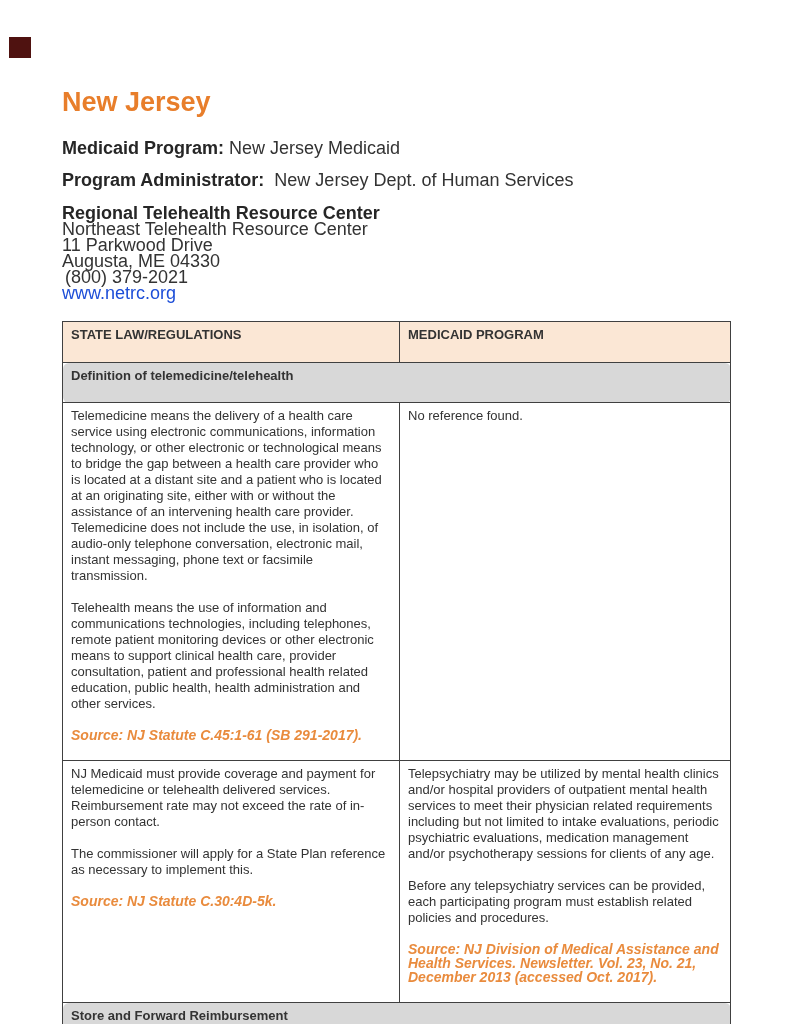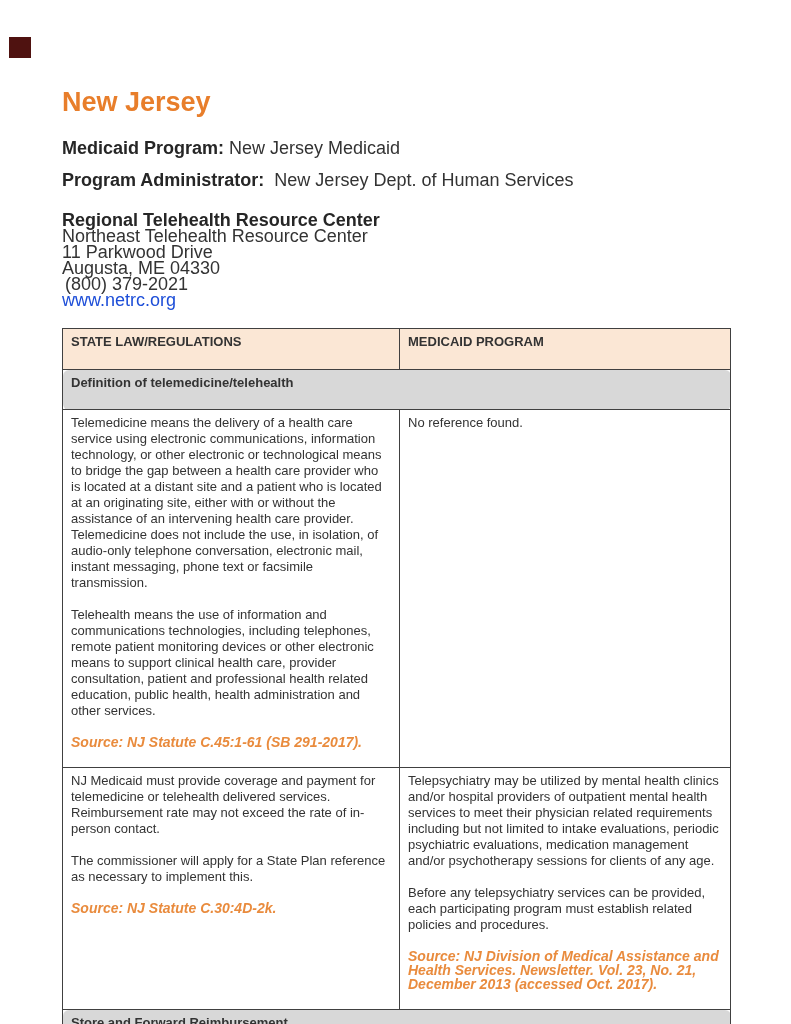--- a/index.html
+++ b/index.html
@@ -17,21 +17,21 @@
   }
   .content{position:absolute;left:62px;top:0;width:668px;}
   .doc-title{
     margin:86px 0 0 0;
     font-size:27px;line-height:32px;font-weight:bold;color:#e87e2b;
   }
   .info-block{font-size:18px;line-height:16px;}
   .info-line{white-space:pre-wrap;}
   .mp-line{margin-top:22px;}
   .pa-line{margin-top:16px;}
-  .rtrc-block{margin-top:24px;}
+  .rtrc-block{margin-top:17px;}
   b.lbl{font-weight:bold;color:#262626;}
   .phone-line{padding-left:3px;}
   .site-link{color:#1d4ed8;cursor:pointer;}
   table.policy{
     margin-top:20px;
     border-collapse:collapse;
     width:668px;
     table-layout:fixed;
     border:1.5px solid #404040;
   }
@@ -114,21 +114,21 @@
         </td>
         <td class="body-cell">
           <p>No reference found.</p>
         </td>
       </tr>
 
       <tr class="row-lv">
         <td class="body-cell">
           <p>NJ Medicaid must provide coverage and payment for telemedicine or telehealth delivered services. Reimbursement rate may not exceed the rate of in-person contact.</p>
           <p>The commissioner will apply for a State Plan reference as necessary to implement this.</p>
-          <div class="src">Source: NJ Statute C.30:4D-2k.</div>
+          <div class="src">Source: NJ Statute C.30:4D-5k.</div>
         </td>
         <td class="body-cell">
           <p>Telepsychiatry may be utilized by mental health clinics and/or hospital providers of outpatient mental health services to meet their physician related requirements including but not limited to intake evaluations, periodic psychiatric evaluations, medication management and/or psychotherapy sessions for clients of any age.</p>
           <p>Before any telepsychiatry services can be provided, each participating program must establish related policies and procedures.</p>
           <div class="src">Source:  NJ Division of Medical Assistance and Health Services. Newsletter. Vol. 23, No. 21, December 2013 (accessed Oct. 2017).</div>
         </td>
       </tr>
 
       <tr>
         <td class="section-bar" colspan="2">Store and Forward Reimbursement</td>

